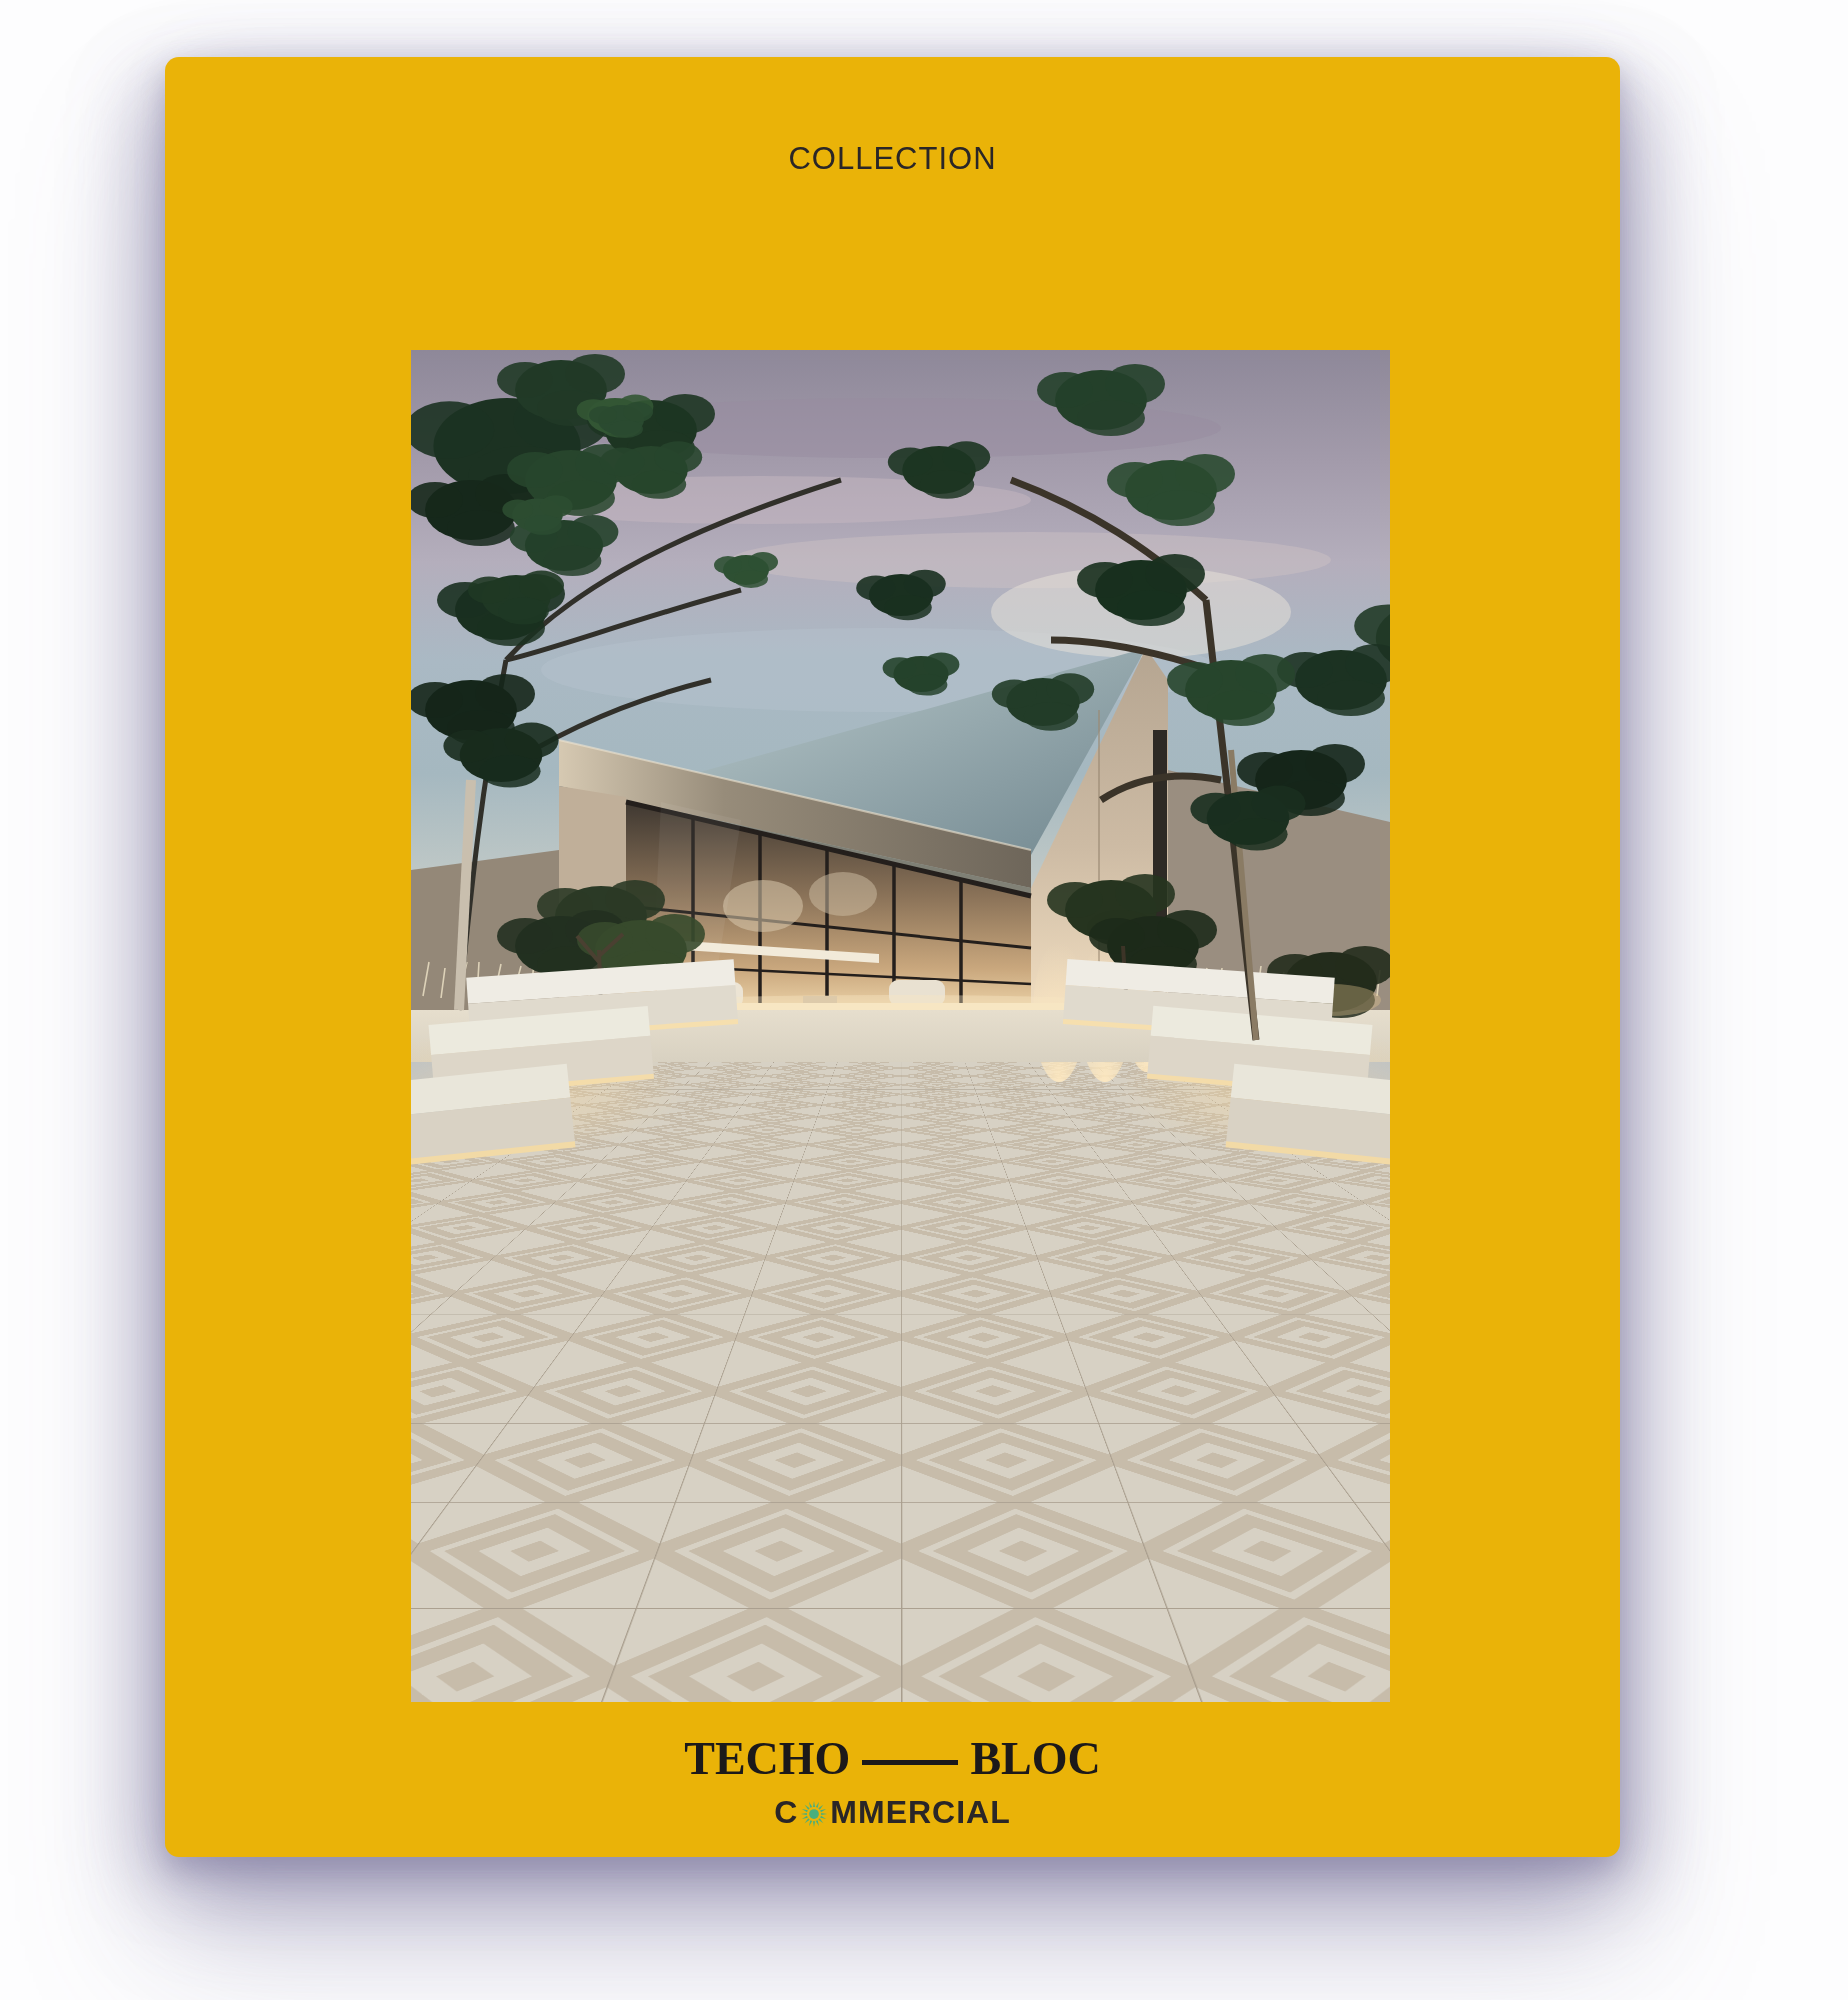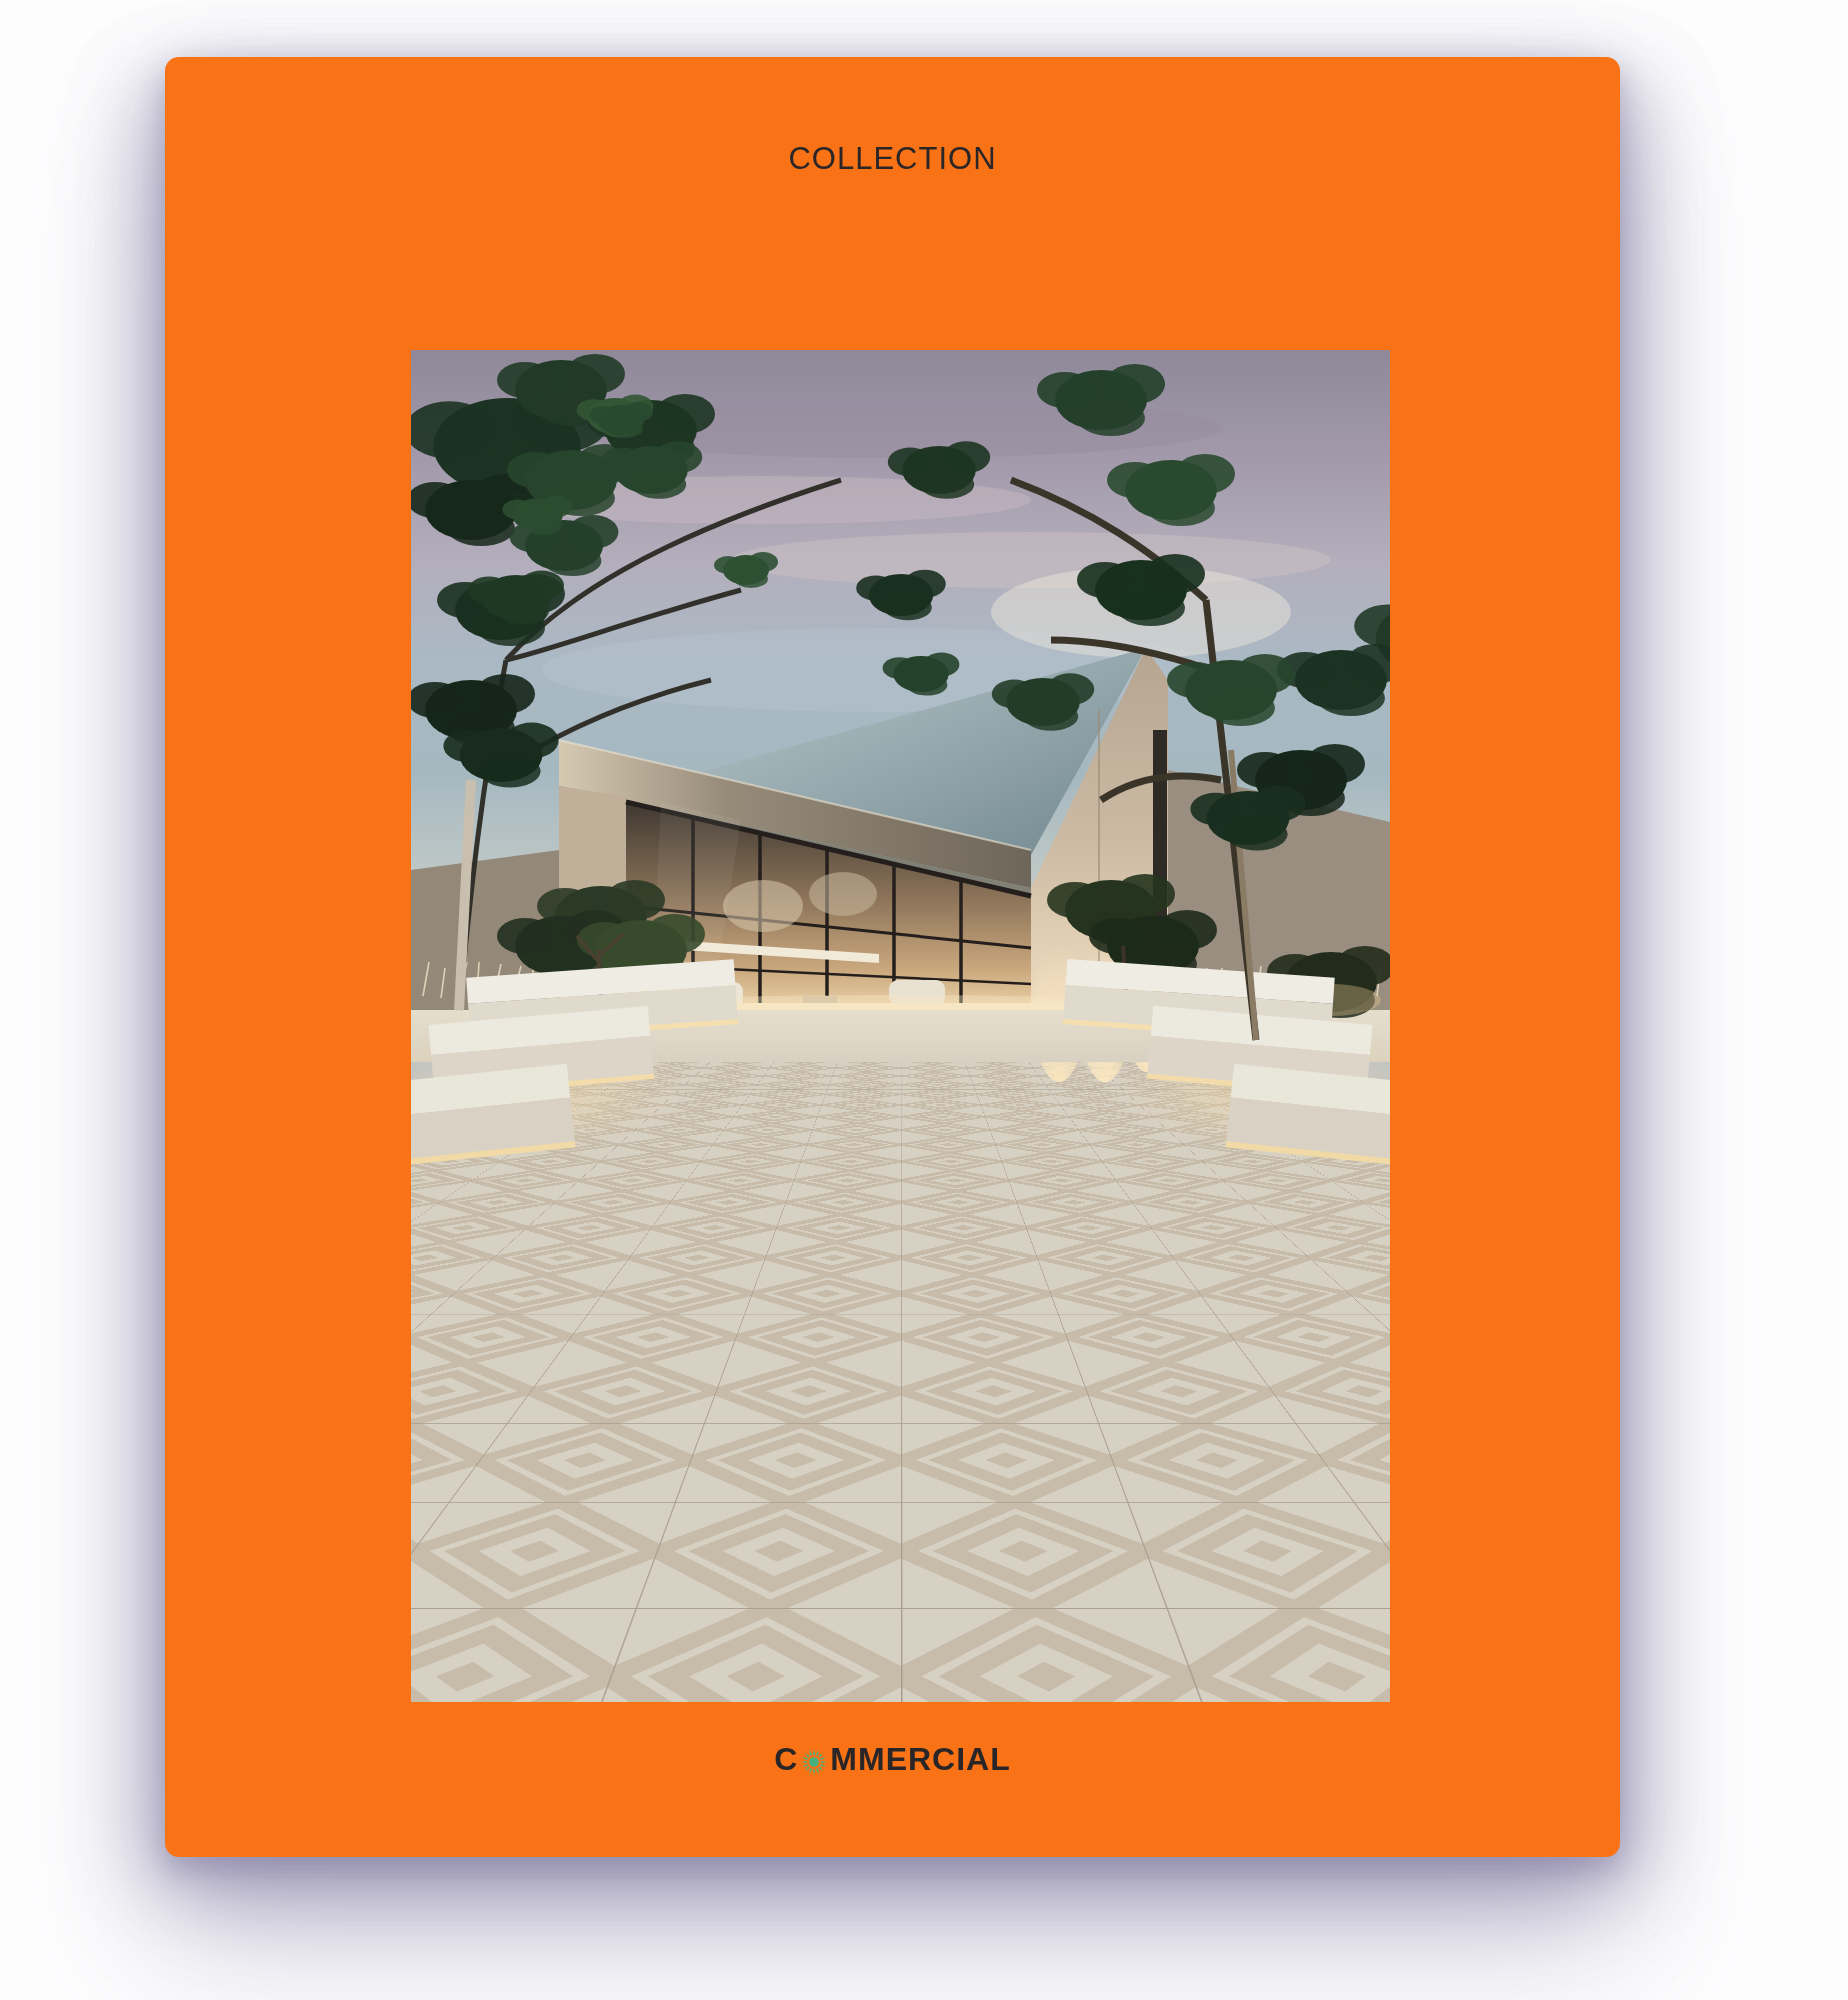--- a/index.html
+++ b/index.html
@@ -1,19 +1,19 @@
 <!DOCTYPE html>
 <html><head>
 <meta charset="utf-8">
 <style>
   html,body{margin:0;padding:0;background:#ffffff;}
   .stage{position:relative;width:1848px;height:2000px;background:#fdfdfe;overflow:hidden;
          font-family:"Liberation Sans",sans-serif;color:#231F20;}
   
-  .page{position:absolute;left:165px;top:57px;width:1455px;height:1800px;background:#f97316;
+  .page{position:absolute;left:165px;top:57px;width:1455px;height:1800px;background:#eab308;
         border-radius:14px;
         box-shadow:0 12px 28px rgba(122,116,156,.42),
                    0 45px 100px rgba(122,116,156,.38),
                    -28px 20px 70px rgba(128,122,162,.28),
                    28px 20px 70px rgba(128,122,162,.28),
                    0 90px 150px rgba(128,122,162,.25);}
   
   .kicker{position:absolute;top:83px;left:0;right:0;text-align:center;
           font-size:31px;line-height:1.2;letter-spacing:1px;color:#2a2627;}
   .studio-row{position:absolute;top:111px;left:0;right:0;display:flex;
@@ -257,20 +257,25 @@
           <use href="#clump" x="890" y="430" color="#15261a"></use>
           <use href="#clump" x="790" y="440" color="#223c28" transform="scale(.8)"></use>
           <use href="#clump" x="930" y="520" color="#1a2f1f" transform="scale(.9)"></use>
           <use href="#clump" x="850" y="540" color="#25422b" transform="scale(.6)"></use>
           <use href="#clump" x="670" y="440" color="#2e5033" transform="scale(.5)"></use>
         </g>
       </svg>
     </div>
 
     <div class="footer">
+      <div class="brand-row">
+        <span>TECHO</span>
+        <span class="brand-dash"></span>
+        <span>BLOC</span>
+      </div>
       <div class="commercial-row">
         <span>C</span>
         <svg class="sun" viewBox="0 0 40 40">
           <g fill="#48AF7E">
             <circle cx="20" cy="20" r="6.5"></circle>
             <g id="rays">
               <path d="M18.6 10.5 L20 2.5 L21.4 10.5 Z"></path>
               <path d="M18.6 10.5 L20 2.5 L21.4 10.5 Z" transform="rotate(22.5 20 20)"></path>
               <path d="M18.6 10.5 L20 2.5 L21.4 10.5 Z" transform="rotate(45 20 20)"></path>
               <path d="M18.6 10.5 L20 2.5 L21.4 10.5 Z" transform="rotate(67.5 20 20)"></path>

